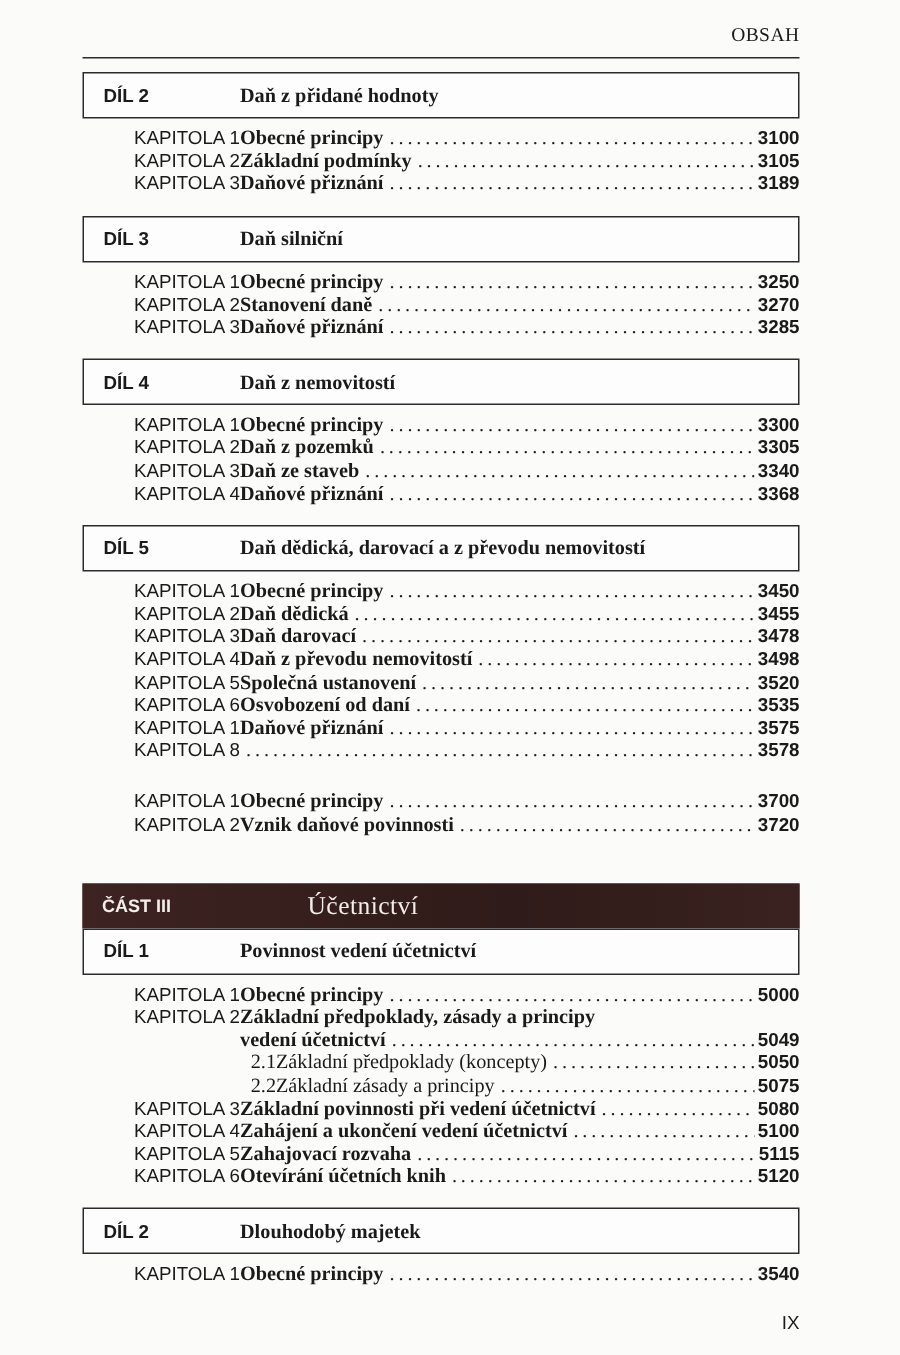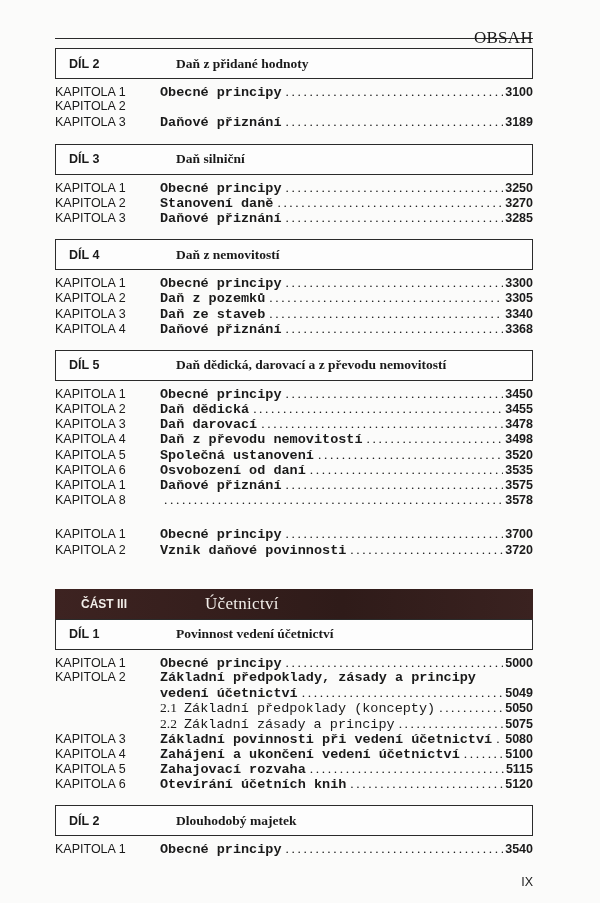--- a/index.html
+++ b/index.html
@@ -5,66 +5,66 @@
   html, body { margin: 0; padding: 0; }
   body {
     width: 600px; height: 903px; background: #fbfbfa; position: relative; overflow: hidden;
     color: #1a1a1a;
   }
   .page-header {
     position: absolute; left: 55px; top: 0; width: 478px; height: 38px;
     border-bottom: 1.5px solid #2a2a2a;
   }
   .running-title {
-    position: absolute; right: 0; top: 28px;
-    font-family: "Liberation Serif", serif; font-size: 17px; letter-spacing: 0.3px;
+    position: absolute; right: 0; top: 15px;
+    font-family: "Liberation Serif", serif; font-size: 13px; letter-spacing: 0.3px;
   }
   .content { position: absolute; left: 55px; top: 48px; width: 478px; }
   .part-box {
     height: 31px; border: 1.5px solid #2b2b2b; box-sizing: border-box;
-    display: flex; align-items: center; background: #fdfdfd; gap: 16px;
+    display: flex; align-items: center; background: #fdfdfd;
   }
   .part-num {
     width: 104px; padding-left: 13px; box-sizing: border-box;
     font-family: "Liberation Sans", sans-serif; font-weight: bold; font-size: 12.5px;
   }
   .part-title {
     font-family: "Liberation Serif", serif; font-weight: bold; font-size: 13.5px; text-align: center;
   }
   .chapters { margin-top: 5px; }
-  .row { display: flex; align-items: baseline; height: 15.2px; line-height: 15.2px; }
+  .row { display: flex; align-items: baseline; height: 15.2px; line-height: 15.2px; text-align: right; }
   .chap-label {
     width: 105px; flex: 0 0 105px;
     font-family: "Liberation Sans", sans-serif; font-size: 12.5px;
   }
   .chap-title {
     flex: 1; display: flex; align-items: baseline; overflow: hidden; white-space: nowrap;
     font-family: "Liberation Serif", serif; font-weight: bold; font-size: 13.5px;
   }
-  .chap-title .t { flex: 0 0 auto; font-family: Liberation Mono, monospace; }
+  .chap-title .t { flex: 0 0 auto; }
   .chap-title .leader {
     flex: 1 1 auto; overflow: hidden; margin: 0 2px 0 4px;
     font-weight: normal; letter-spacing: 2.6px;
   }
   .chap-title .leader::before {
     content: "................................................................................................................";
   }
   .page-num {
     flex: 0 0 auto; font-family: "Liberation Sans", sans-serif; font-weight: bold; font-size: 12.5px;
   }
   .sub .chap-title { font-weight: normal; }
   .sub .subnum { flex: 0 0 auto; width: 24px; font-weight: normal; }
   .gap { height: 14px; }
   .biggap { height: 32px; }
   .section-bar {
     height: 30px; background: #3a2220; display: flex; align-items: center; color: #f2eee9;
     background-image: linear-gradient(90deg, #3d2321, #2f1b19 60%, #3a2220);
   }
   .section-num {
-    width: 104px; padding-left: 26px; box-sizing: border-box;
+    width: 104px; padding-left: 13px; box-sizing: border-box;
     font-family: "Liberation Sans", sans-serif; font-weight: bold; font-size: 12px;
   }
   .section-title {
     font-family: "Liberation Serif", serif; font-size: 17px; letter-spacing: 0.3px; margin-left: 46px;
   }
   .folio {
     position: absolute; right: 67px; top: 875px;
     font-family: "Liberation Sans", sans-serif; font-size: 12.5px; margin-left: 44px;
   }
 </style>
@@ -85,20 +85,25 @@
         <div class="row">
           <span class="chap-label">KAPITOLA 1</span>
           <span class="chap-title">
             <span class="t">Obecné principy</span>
             <span class="leader"></span>
             <span class="page-num">3100</span>
           </span>
         </div>
         <div class="row">
           <span class="chap-label">KAPITOLA 2</span>
+          <span class="chap-title">
+            <span class="t">Základní podmínky</span>
+            <span class="leader"></span>
+            <span class="page-num">3105</span>
+          </span>
         </div>
         <div class="row">
           <span class="chap-label">KAPITOLA 3</span>
           <span class="chap-title">
             <span class="t">Daňové přiznání</span>
             <span class="leader"></span>
             <span class="page-num">3189</span>
           </span>
         </div>
       </div>

